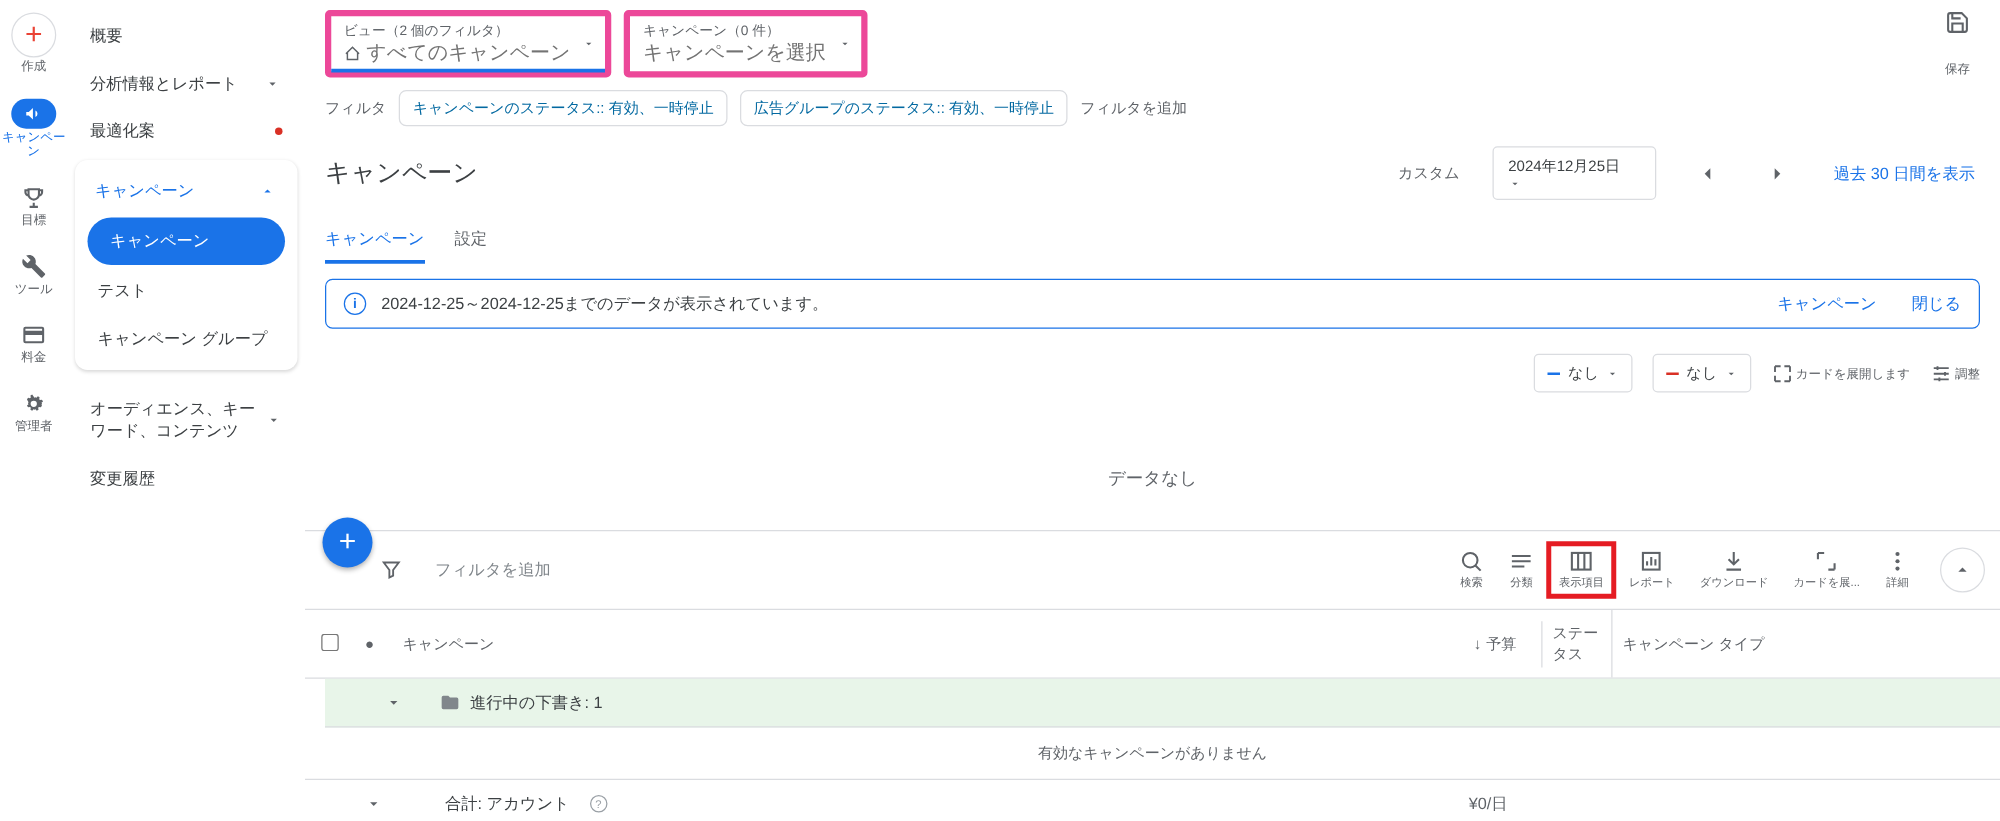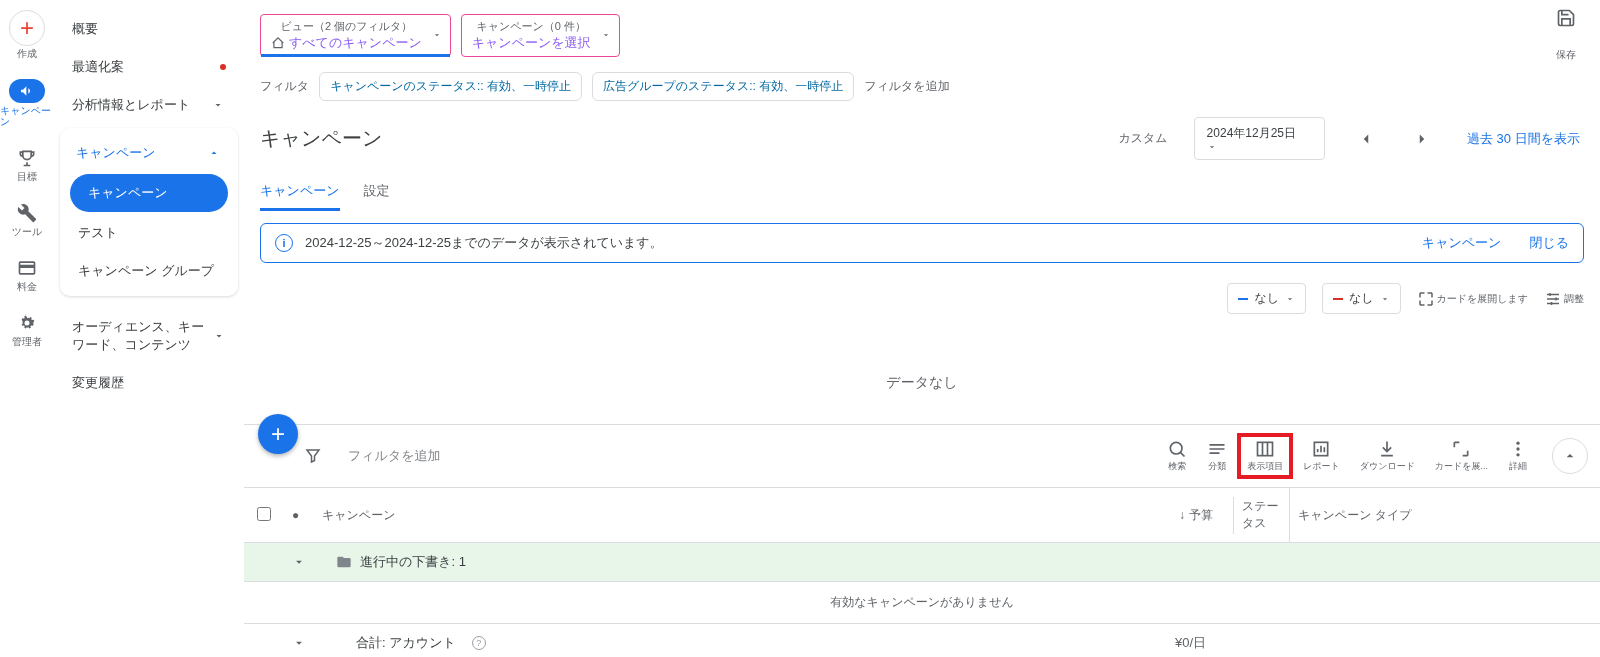--- a/index.html
+++ b/index.html
@@ -3,43 +3,43 @@
 <meta charset="utf-8">
 <style>
 * { margin: 0; padding: 0; box-sizing: border-box; font-family: Arial, "Hiragino Sans", sans-serif; }
 body { background: #fff; color: #3c4043; font-size: 13px; overflow-x: hidden; }
 
 .app { display: flex; height: 657px; width: 1600px; }
 
 
 .rail { width: 54px; display: flex; flex-direction: column; align-items: center; padding-top: 6px; gap: 12px; }
 .rail-item { display: flex; flex-direction: column; align-items: center; gap: 2px; cursor: pointer; padding: 4px 0; }
-.rail-item .lbl { font-size: 10px; color: #5f6368; text-align: left; line-height: 11px; }
+.rail-item .lbl { font-size: 10px; color: #5f6368; text-align: center; line-height: 11px; }
 .rail-item.active .lbl { color: #1a73e8; }
 .rail-plus { width: 36px; height: 36px; border-radius: 50%; background: #fff; border: 1px solid #dadce0; display: flex; align-items: center; justify-content: center; font-size: 24px; font-weight: 500; }
 .rail-plus span:nth-child(1){color:#ea4335}.rail-plus span:nth-child(2){color:#fbbc04}.rail-plus span:nth-child(3){color:#34a853}.rail-plus span:nth-child(4){color:#4285f4}
 .rail-pill { width: 36px; height: 24px; border-radius: 12px; background: #1a73e8; display:flex; align-items:center; justify-content:center; }
 .rail-ico { width: 22px; height: 22px; display:flex; align-items:center; justify-content:center; color:#5f6368; }
 
 
 .nav2 { width: 190px; padding: 10px 6px 0 6px; }
 .nav2 .row { display:flex; align-items:center; justify-content:space-between; padding: 10px 12px; font-size: 13px; color:#3c4043; cursor:pointer; border-radius: 4px; }
 .nav2 .row .dot { width:6px; height:6px; background:#d93025; border-radius:50%; }
 .nav2 .card { background:#fff; border-radius: 10px; box-shadow: 0 1px 3px rgba(0,0,0,0.15); padding: 6px 0; margin: 4px 0 12px 0; }
 .nav2 .card .hdr { display:flex; align-items:center; justify-content:space-between; padding: 10px 16px; color:#1a73e8; font-size:13px; }
 .nav2 .card .pill-active { background:#1a73e8; color:#fff; border-radius: 20px; padding: 10px 18px; margin: 2px 10px; font-size:13px; }
 .nav2 .card .sub { padding: 10px 18px; font-size:13px; color:#3c4043; }
 .chev { width:16px; height:16px; display:inline-flex; align-items:center; justify-content:center; }
 
 
 .main { flex:1; display:flex; flex-direction:column; position:relative; }
 .topbar { display:flex; align-items:center; gap:10px; padding: 8px 16px 0 16px; }
-.dd { border:1px solid #ec4899; border-radius:4px; padding:4px 28px 4px 10px; position:relative; min-width:150px; cursor:pointer;text-align:center; }
+.dd { border:5px solid #ec4899; border-radius:4px; padding:4px 28px 4px 10px; position:relative; min-width:150px; cursor:pointer; }
 .dd .l1 { font-size:11px; color:#5f6368; }
-.dd .l2 { font-size:13px; color:#8b5cf6; display:flex; align-items:center; gap:4px; }
+.dd .l2 { font-size:16px; color:#737373; display:flex; align-items:center; gap:4px; }
 .dd.active::after { content:""; position:absolute; left:0; right:0; bottom:-1px; height:3px; background:#1a73e8; }
 .dd .drop { position:absolute; right:8px; top:50%; transform:translateY(-50%); }
 .save-wrap { margin-left:auto; display:flex; flex-direction:column; align-items:center; gap:2px; color:#5f6368; padding-right: 8px;}
 .save-wrap .lbl { font-size:10px;margin-top:18px; }
 
 .filterbar { display:flex; align-items:center; gap:10px; padding: 10px 16px; font-size:12px; color:#5f6368; }
 .chip { border:1px solid #dadce0; border-radius: 6px; padding: 5px 10px; font-size:12px; color:#0369a1; }
 .filter-add { color:#5f6368; cursor:pointer; }
 
 .headerrow { display:flex; align-items:center; padding: 6px 16px 0 16px; }
@@ -81,21 +81,21 @@
 
 .thead { display:flex; align-items:center; border-bottom:1px solid #dadce0; font-size:12px; color:#5f6368; }
 .th { padding: 10px 8px; }
 .th.chk { width:40px; text-align:center; }
 .th.dot { width:30px; }
 .th.name { flex:1; }
 .th.budget { width:380px; text-align:right; padding-right: 20px; border-right:1px solid #dadce0;}
 .th.status { width:56px; border-right:1px solid #dadce0; }
 .th.type { width:310px; }
 
-.trow { display:flex; align-items:center; font-size:13px; border-bottom:1px solid #dadce0; }
+.trow { display:flex; align-items:center; font-size:13px; border-bottom:1px solid #dadce0;margin-left:16px; }
 .trow.draft { background:#e8f5e9; }
 .trow .cell { padding: 10px 8px; }
 .folder-ico { color:#80868b; margin: 0 8px 0 14px; }
 .noenabled { text-align:center; padding:12px; font-size:12px; color:#5f6368; border-bottom:1px solid #dadce0; }
 .totalrow { display:flex; align-items:center; padding: 10px 8px; font-size:13px; }
 .totalrow .tname { margin-left: 50px; flex:1; display:flex; align-items:center; gap:16px;}
 .totalrow .tbudget { width:380px; text-align:right; padding-right:20px; color:#5f6368; }
 .qmark { width:14px; height:14px; border:1px solid #9aa0a6; border-radius:50%; display:inline-flex; align-items:center; justify-content:center; font-size:9px; color:#9aa0a6;}
 
 svg { display:block; }
@@ -153,30 +153,30 @@
       </div>
       <div class="lbl">管理者</div>
     </div>
   </div>
 
   <div class="nav2">
     <div class="row">
         <span>概要</span>
       </div>
     <div class="row">
-        <span>最適化案</span>
-        <span class="dot"></span>
-      </div>
-    <div class="row">
         <span>分析情報とレポート</span>
         <span class="chev">
           <svg width="12" height="12" viewBox="0 0 24 24" fill="#5f6368">
             <path d="M7 10l5 5 5-5z"></path>
           </svg>
         </span>
+      </div>
+    <div class="row">
+        <span>最適化案</span>
+        <span class="dot"></span>
       </div>
 
     <div class="card">
       <div class="hdr">
           <span>キャンペーン</span>
           <span class="chev">
             <svg width="12" height="12" viewBox="0 0 24 24" fill="#1a73e8">
               <path d="M7 14l5-5 5 5z"></path>
             </svg>
           </span>

